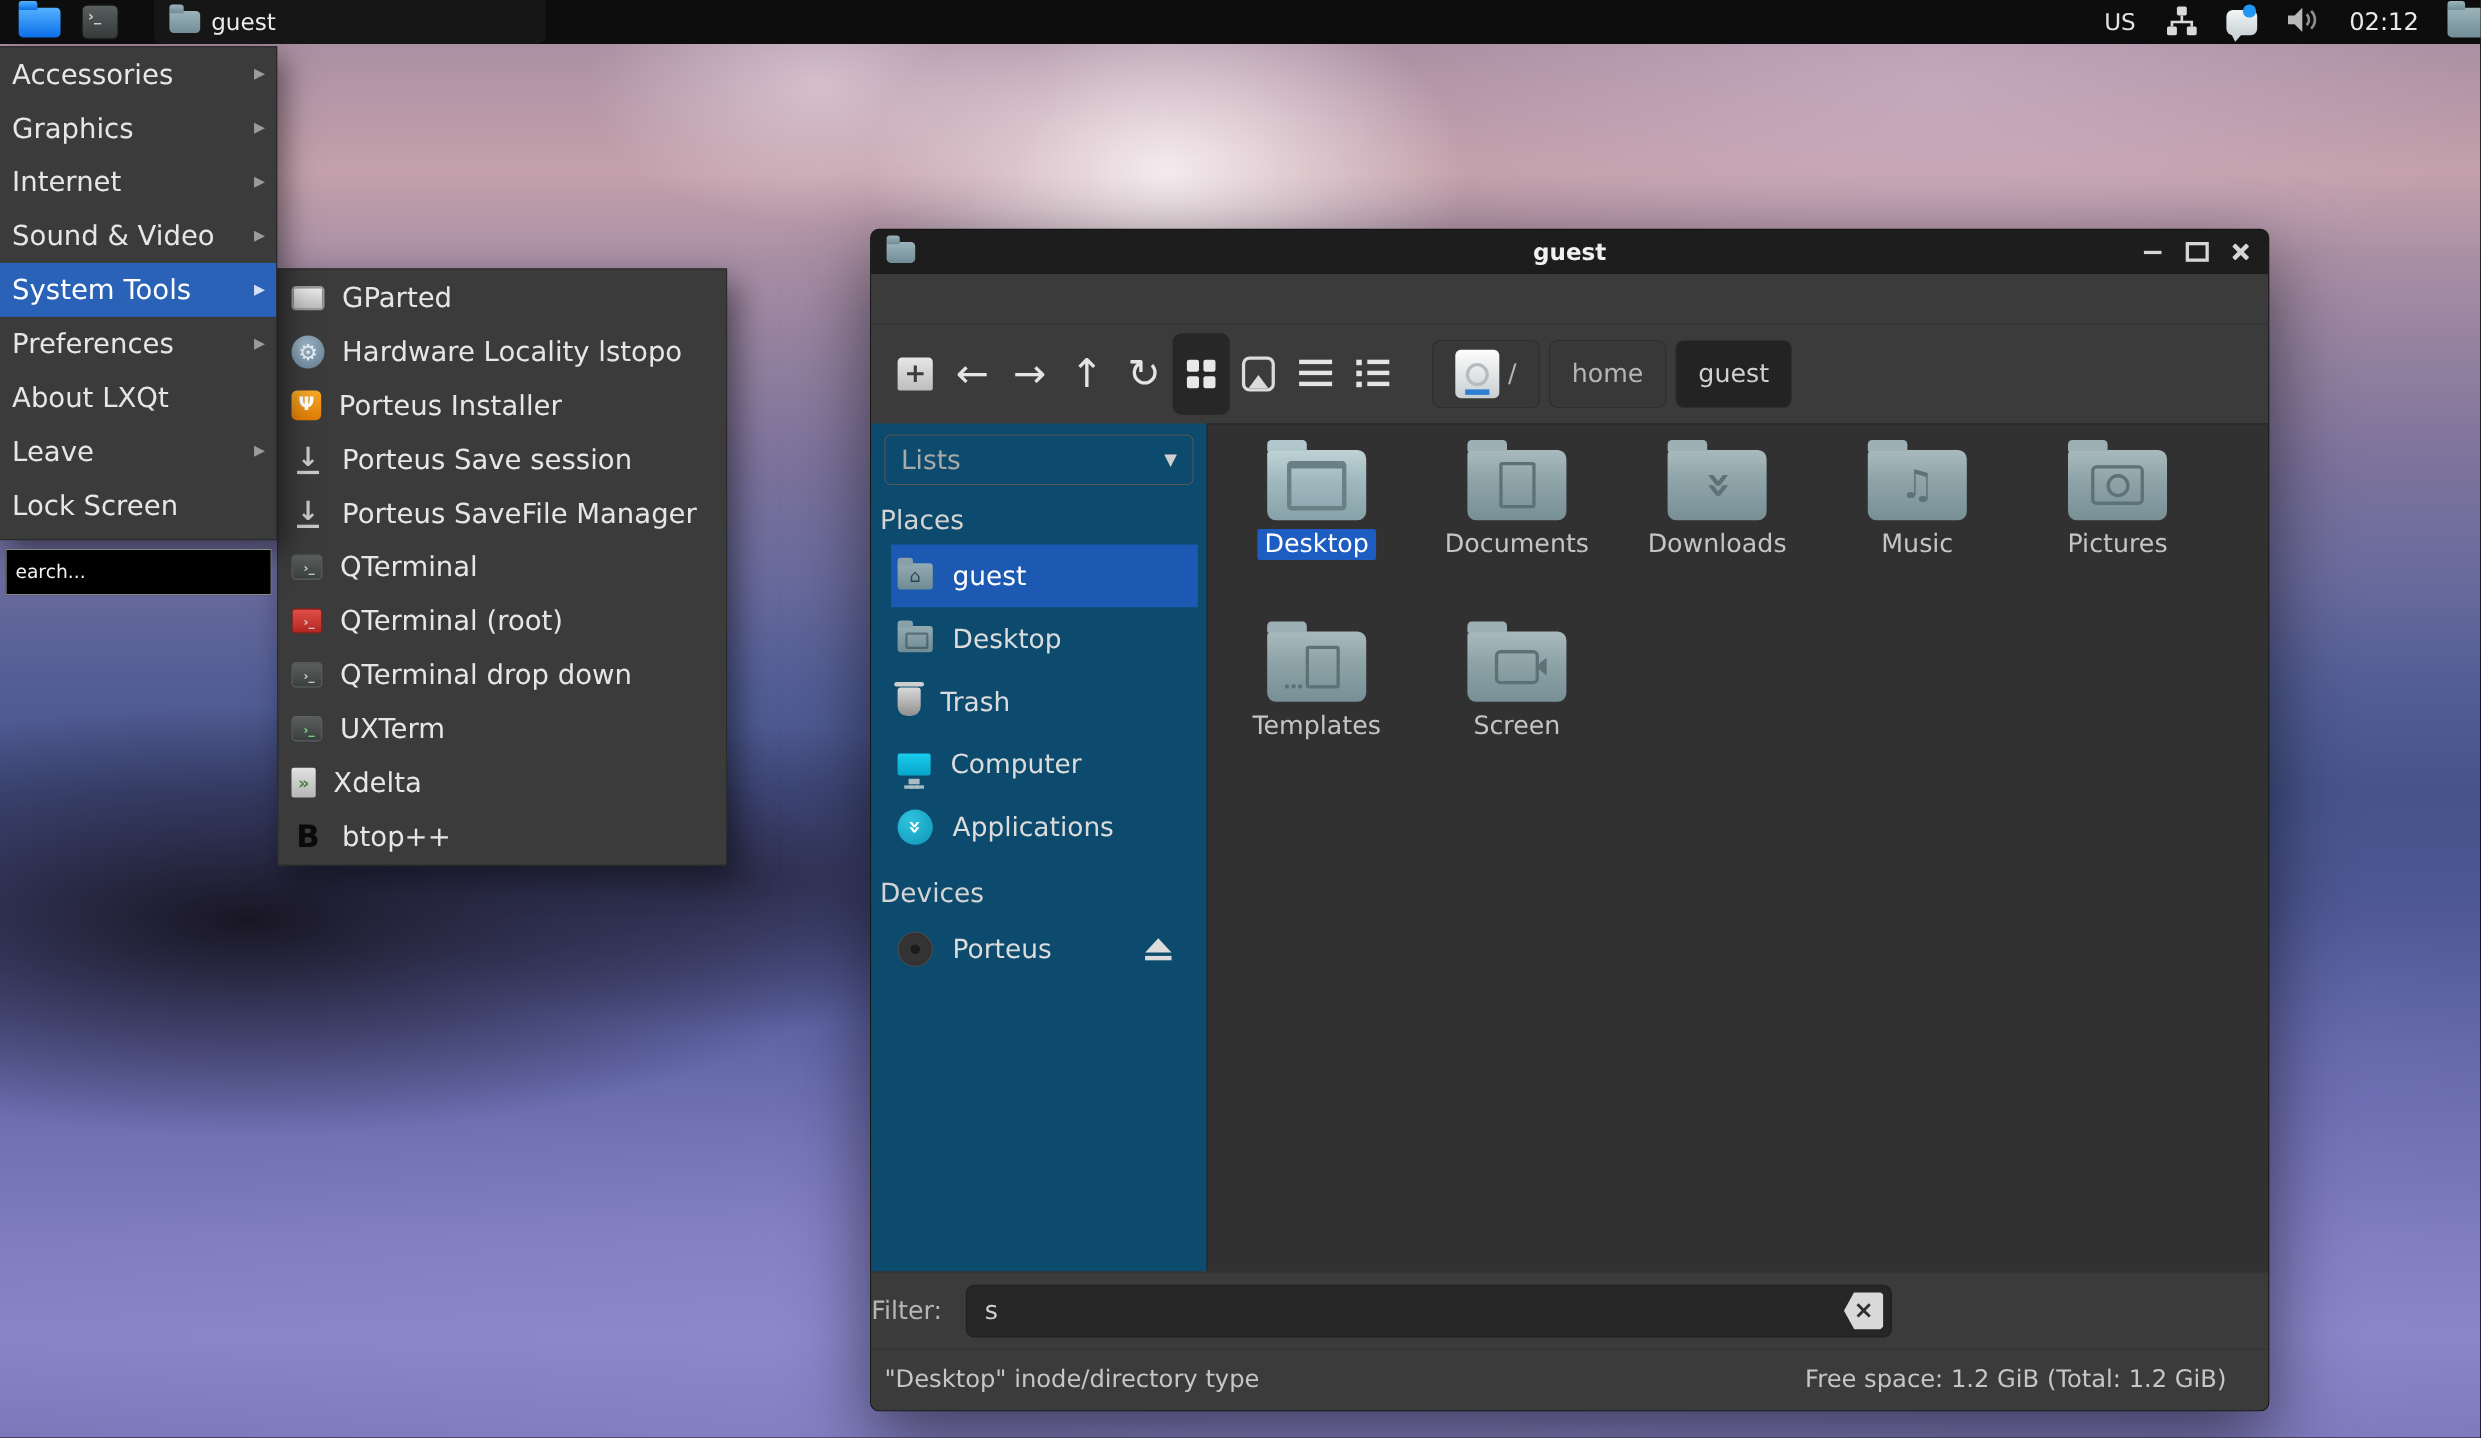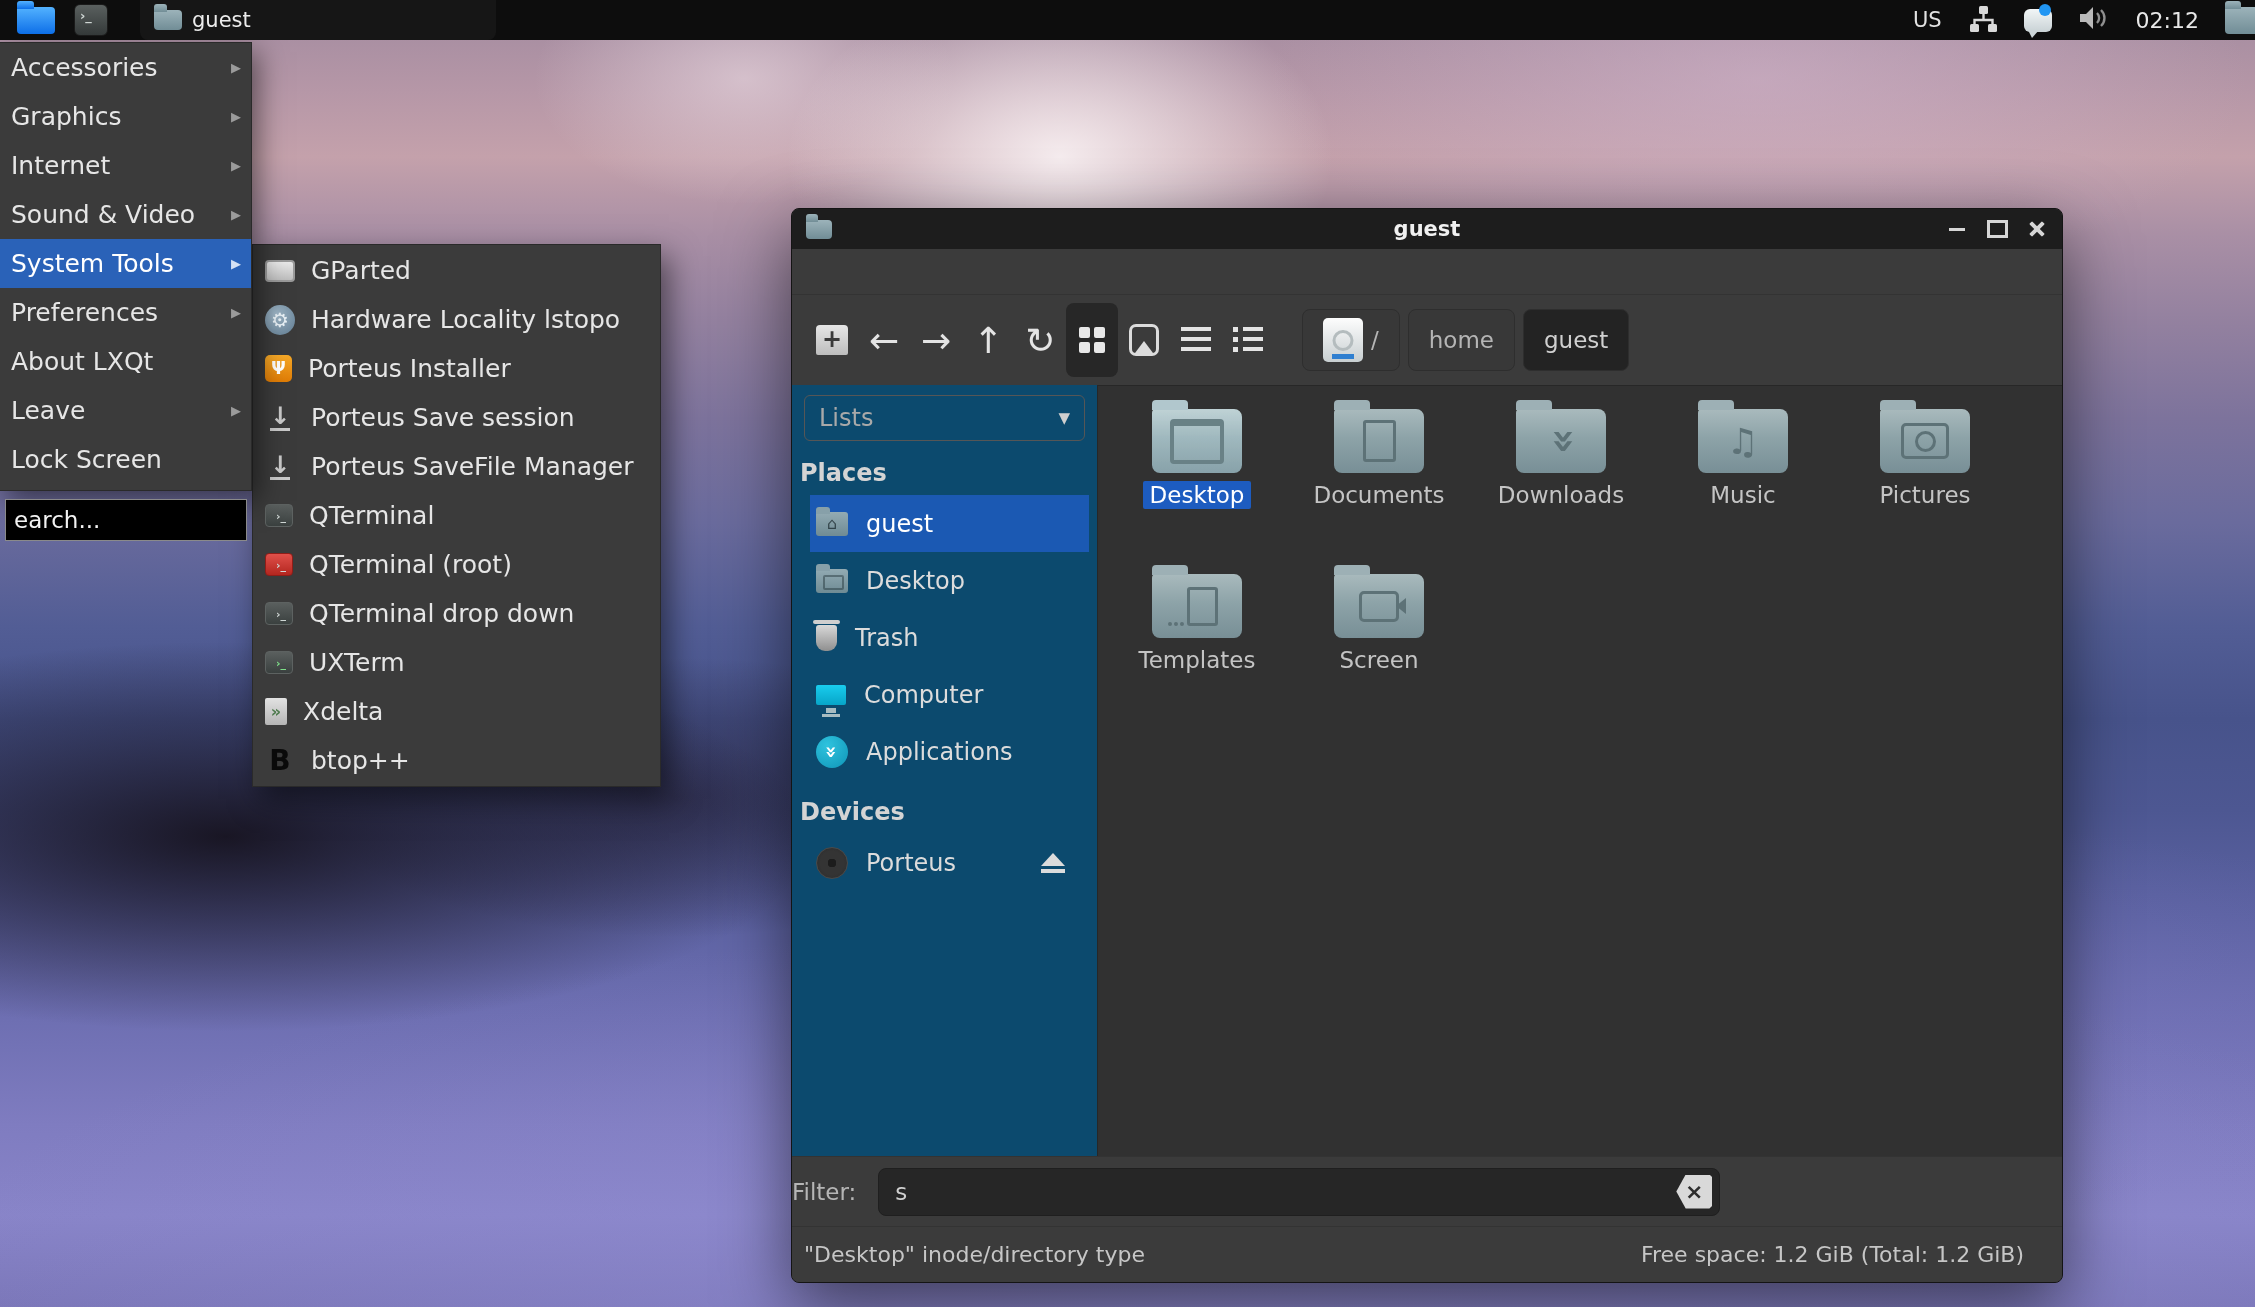--- a/index.html
+++ b/index.html
@@ -50,21 +50,21 @@
   .app-menu { position:absolute; left:0; top:42px; width:252px; background:#3b3b3b;
     border:1px solid #2a2a2a; border-left:none; box-shadow:6px 10px 26px rgba(0,0,0,.5);
     z-index:40; padding-bottom:6px; }
   .menu-row { height:49px; display:flex; align-items:center; padding:0 10px 0 11px; cursor:default; }
   .menu-label { color:#e6e6e6; font-size:25px; flex:1; white-space:nowrap; }
   .menu-arrow { color:#9b9b9b; font-size:13px; }
   .menu-row.selected { background:#2a62b8; }
   .menu-row.selected .menu-label { color:#fff; }
   .menu-row.selected .menu-arrow { color:#d5e2f5; }
   .menu-search { display:block; margin:4px 5px 0 5px; width:242px; height:42px; background:#000;
-    border:1px solid #8a8a8a; color:#f2f2f2; font-size:23px; padding:0 8px; outline:none;
+    border:1px solid #8a8a8a; color:#f2f2f2; font-size:17px; padding:0 8px; outline:none;
     font-family:inherit; }
 
   
   .submenu { position:absolute; left:252px; top:244px; width:409px; background:#3b3b3b;
     border:1px solid #2a2a2a; box-shadow:8px 12px 28px rgba(0,0,0,.5); z-index:39; padding:1px 0; }
   .sub-row { height:49px; display:flex; align-items:center; gap:16px; padding:0 10px 0 12px; }
   .sub-label { color:#e6e6e6; font-size:25px; white-space:nowrap; }
   .sub-icon { width:30px; height:30px; display:flex; align-items:center; justify-content:center; flex:none; position:relative; }
 
   .gi-gparted { border-radius:4px; background:linear-gradient(180deg,#e9e9e9,#bdbdbd); width:30px; height:22px; border:2px solid #9a9a9a; overflow:hidden; }
@@ -131,21 +131,21 @@
   .drive-icon::before { content:""; position:absolute; left:50%; top:12px; transform:translateX(-50%); width:15px; height:15px; border-radius:50%; border:3px solid #b4bcbe; }
   .drive-icon::after { content:""; position:absolute; left:50%; bottom:3px; transform:translateX(-50%); width:22px; height:5px; background:#2f7fd0; }
 
   .win-body { flex:1; display:flex; min-height:0; }
   .sidebar { width:305px; background:#0c4a6e; flex:none; padding-top:10px; overflow:hidden; }
   .lists-combo { margin:0 12px; height:46px; border:1px solid #565656; border-radius:6px;
     display:flex; align-items:center; padding:0 14px; }
   .lists-combo-label { color:#a9a9a9; font-size:24px; flex:1; }
   .combo-caret { color:#cfcfcf; font-size:15px; }
   .side-row { display:flex; align-items:center; }
-  .row-header { height:44px; margin-top:10px; padding-left:8px;font-weight:bold; }
+  .row-header { height:44px; margin-top:10px; padding-left:8px; }
   .row-header .side-label { color:#d4d4d4; font-size:24px; }
   .side-row:not(.row-header) { height:57px; padding-left:24px; gap:18px; margin-right:8px; }
   .side-row.selected { background:#1b59b3; margin-left:18px; padding-left:6px; }
   .side-icon { width:34px; height:30px; display:flex; align-items:center; justify-content:center; flex:none; position:relative; }
   .side-label { color:#dcdcdc; font-size:24px; white-space:nowrap; }
   .side-row.selected .side-label { color:#fff; }
   .eject-icon { margin-left:auto; margin-right:24px; display:flex; flex-direction:column; align-items:center; }
   .eject-icon::before { content:""; border-left:12px solid transparent; border-right:12px solid transparent; border-bottom:13px solid #dcdcdc; }
   .eject-icon::after { content:""; width:24px; height:4px; background:#dcdcdc; margin-top:3px; }
 

